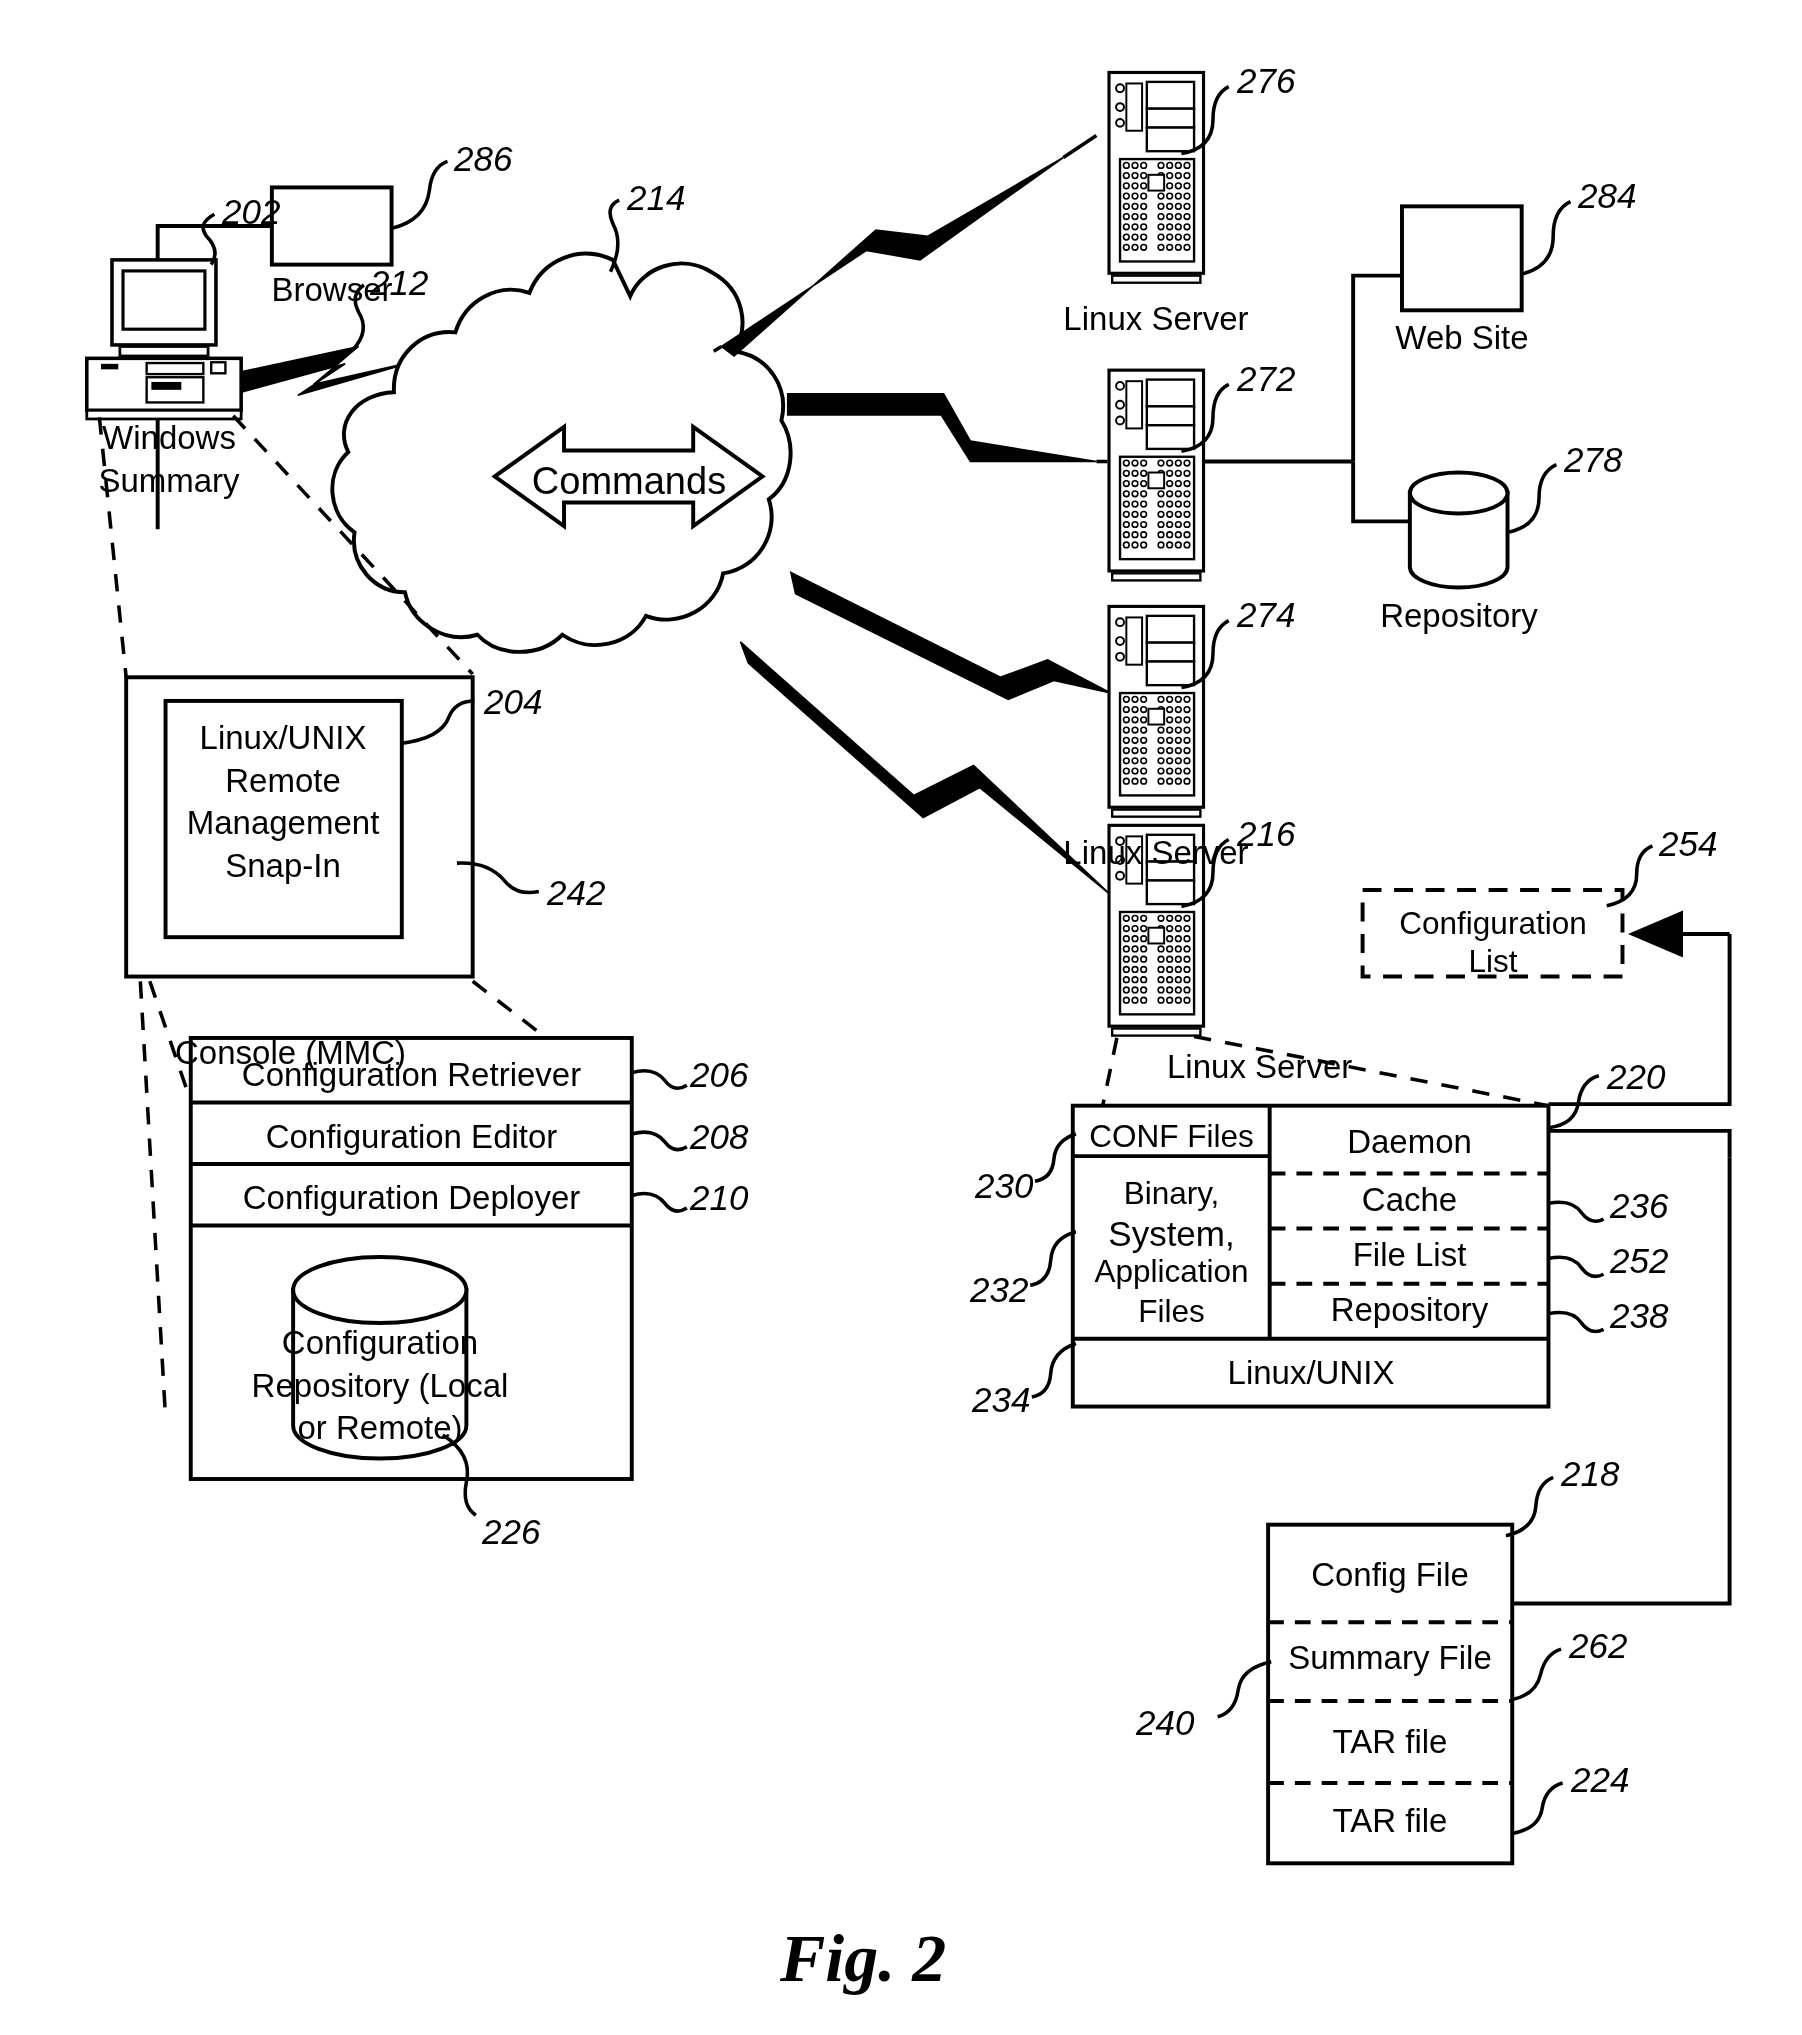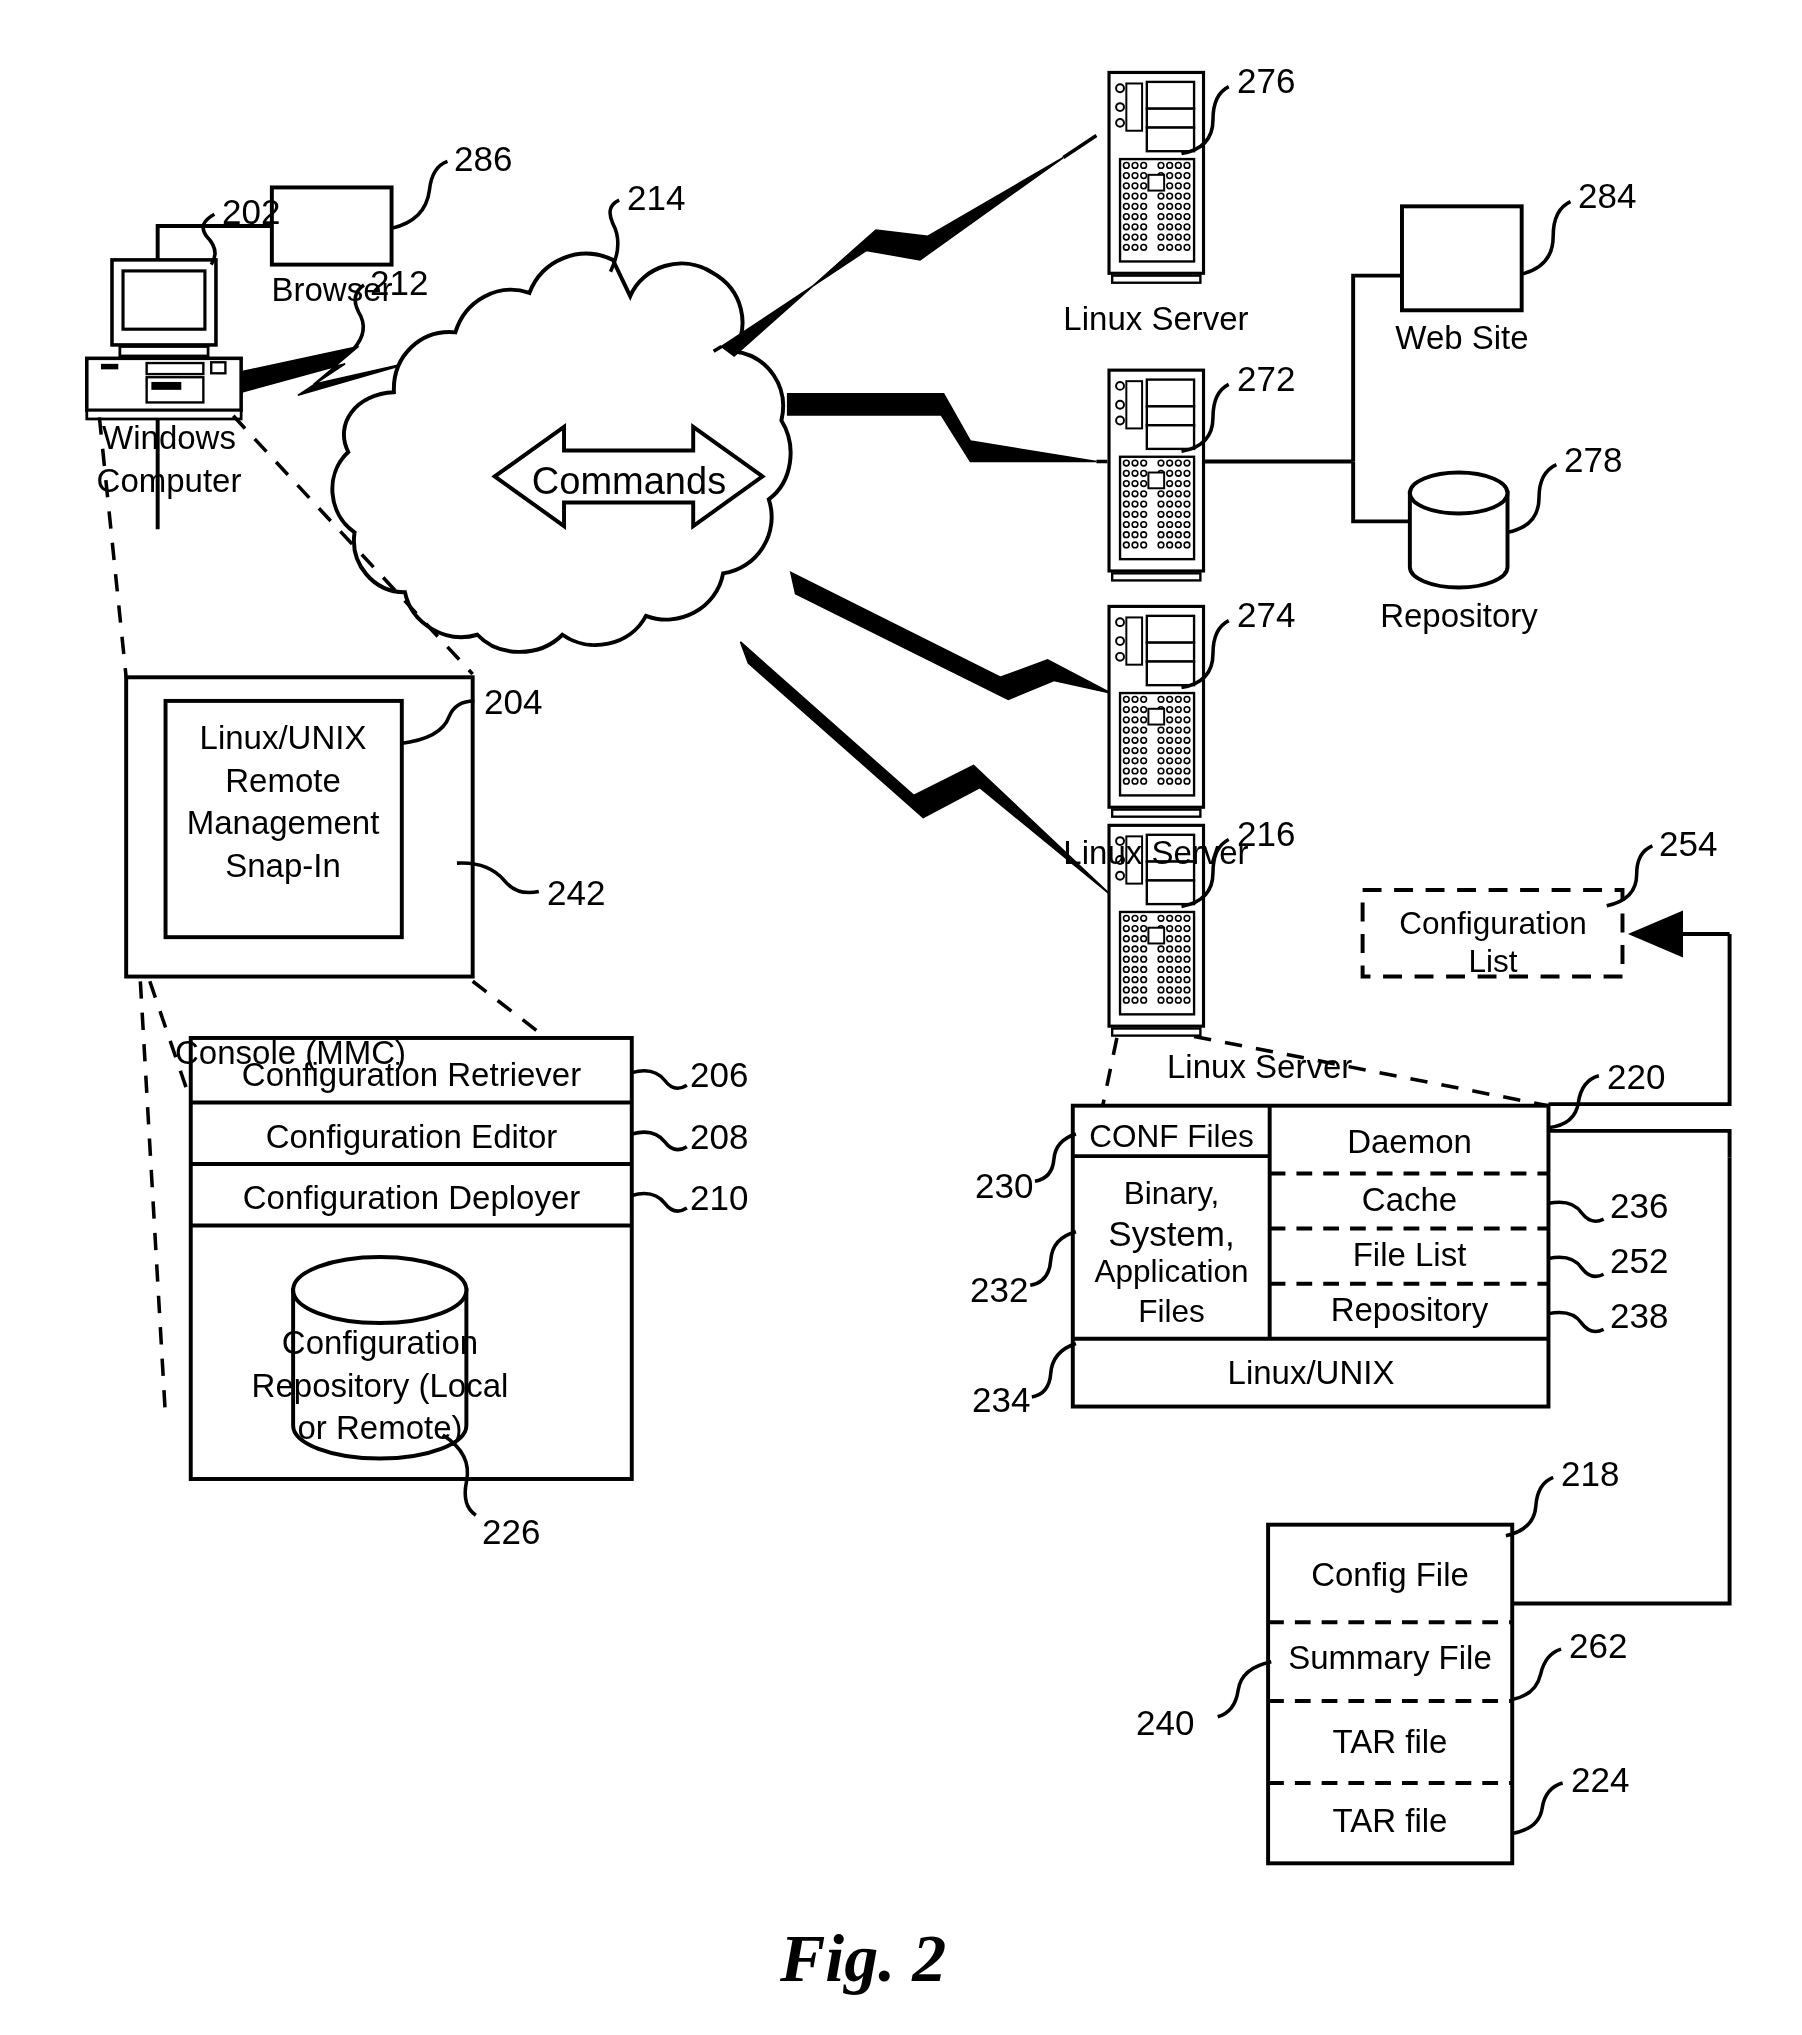--- a/index.html
+++ b/index.html
@@ -24,20 +24,21 @@
     top: 0;
     width: 1803px;
     height: 2035px;
   }
   .ref {
     position: absolute;
     font-family: "Liberation Sans", sans-serif;
     font-size: 35px;
     color: #000;
     white-space: nowrap;
+    font-style: italic;
   }
   .boxlabel {
     position: absolute;
     font-family: "Liberation Sans", sans-serif;
     font-size: 31.5px;
     text-align: center;
     color: #000000;
     line-height: 1.22;
   }
   .nodelabel {
@@ -358,21 +359,21 @@
       <path d="M1920 2328 Q1954 2322 1958 2296 Q1962 2270 1984 2264" fill="none" stroke="#000" stroke-width="4.5"></path>
 
       <path d="M1614 2110 Q1576 2118 1572 2146 Q1568 2174 1546 2180" fill="none" stroke="#000" stroke-width="4.5"></path>
     </g>
   </svg>
 
   <div class="nodelabel ctr" style="left:332px; top:269px; width:236px;">Browser</div>
   <div class="ref" style="left:454px; top:139px;">286</div>
 
   <div class="nodelabel ctr" style="left:169px; top:417px; width:284px;">Windows</div>
-  <div class="nodelabel ctr" style="left:169px; top:460px; width:284px;">Computer</div>
+  <div class="nodelabel ctr" style="left:169px; top:460px; width:284px;">Summary</div>
   <div class="ref" style="left:222px; top:192px;">202</div>
   <div class="ref" style="left:370px; top:263px;">212</div>
 
   <div class="nodelabel ctr" style="left:629px; top:458px; width:331px; font-size:38px;">Commands</div>
   <div class="ref" style="left:627px; top:178px;">214</div>
 
   <div class="nodelabel ctr" style="left:1156px; top:298px; width:331px;">Linux Server</div>
   <div class="ref" style="left:1237px; top:61px;">276</div>
 
   <div class="ref" style="left:1237px; top:359px;">272</div>

